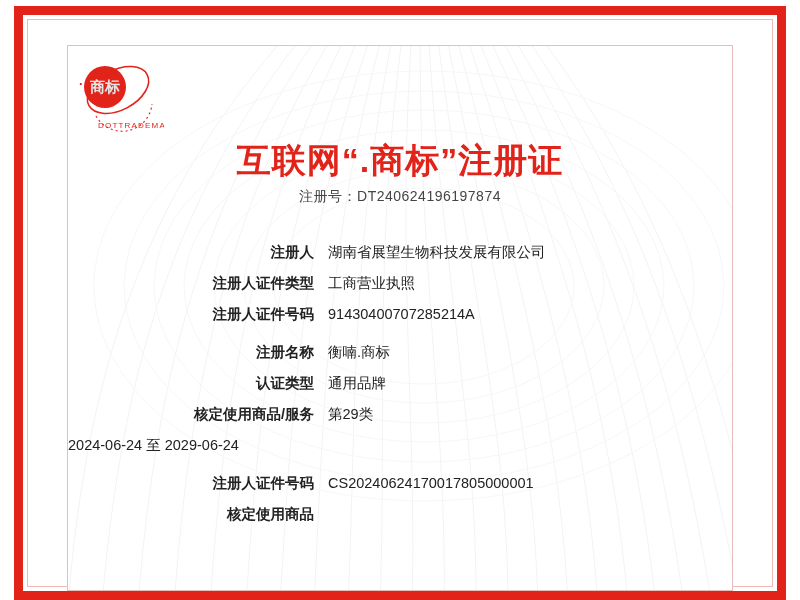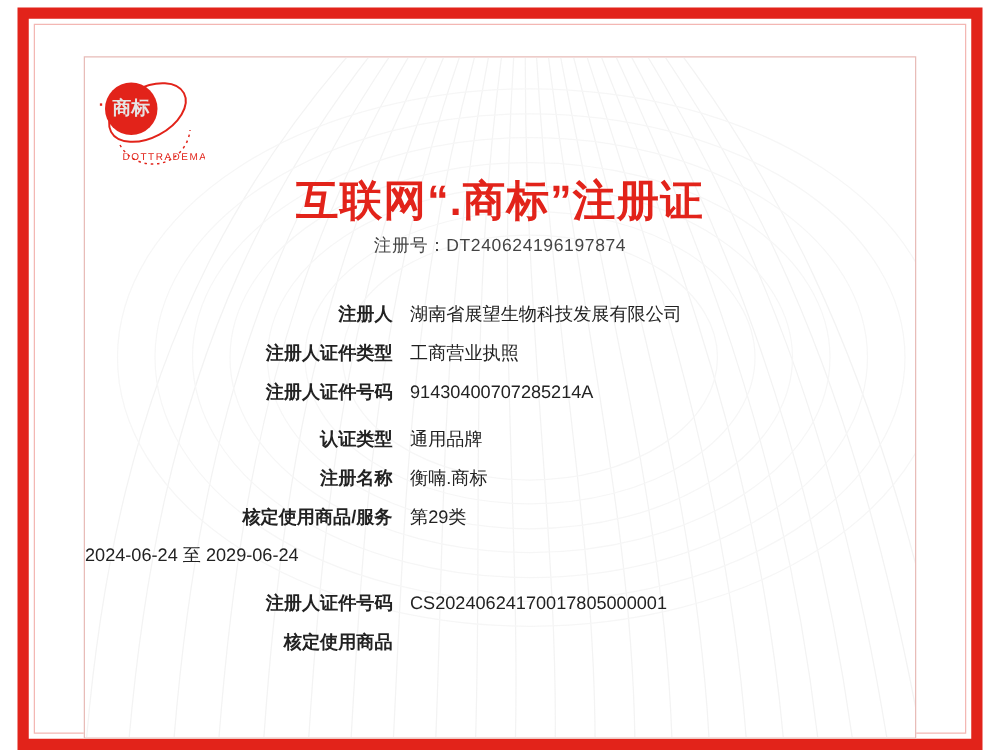--- a/index.html
+++ b/index.html
@@ -224,26 +224,26 @@
             <div class="value">工商营业执照</div>
           </div>
           <div class="row">
             <div class="label">注册人证件号码</div>
             <div class="value">91430400707285214A</div>
           </div>
         </div>
 
         <div class="group">
           <div class="row">
+            <div class="label">注册名称</div>
+            <div class="value">衡喃.商标</div>
+          </div>
+          <div class="row">
             <div class="label">认证类型</div>
             <div class="value">通用品牌</div>
-          </div>
-          <div class="row">
-            <div class="label">注册名称</div>
-            <div class="value">衡喃.商标</div>
           </div>
           <div class="row">
             <div class="label">核定使用商品/服务</div>
             <div class="value">第29类</div>
           </div>
           <div class="row">
             <div class="value">2024-06-24 至 2029-06-24</div>
           </div>
         </div>
 

